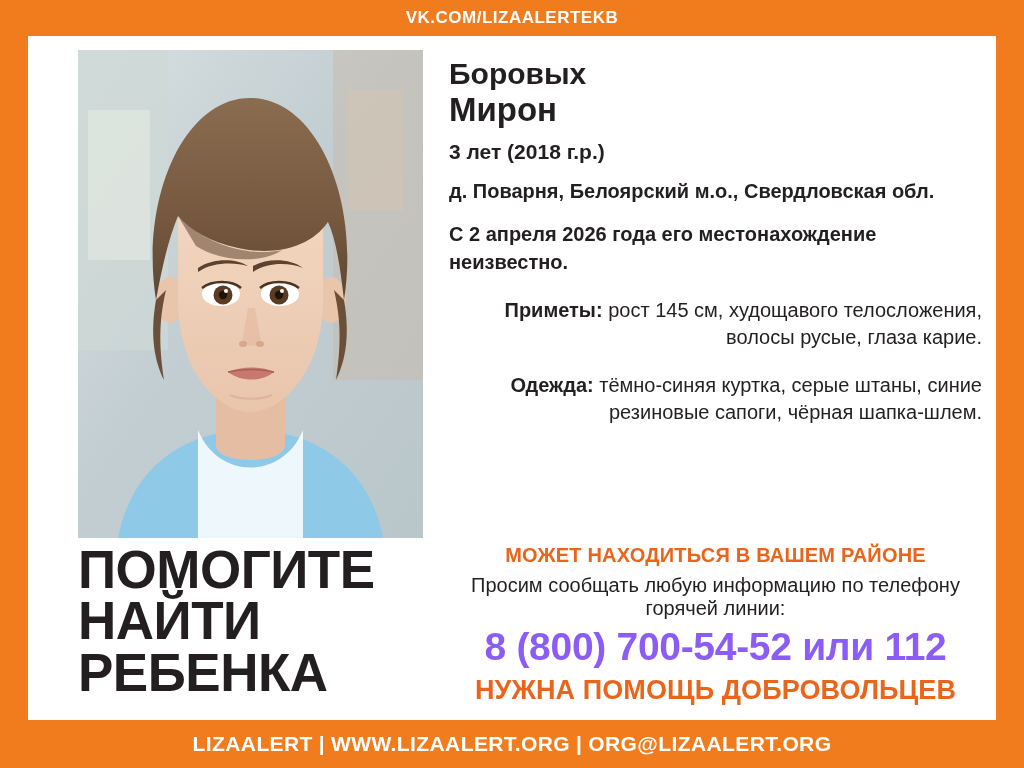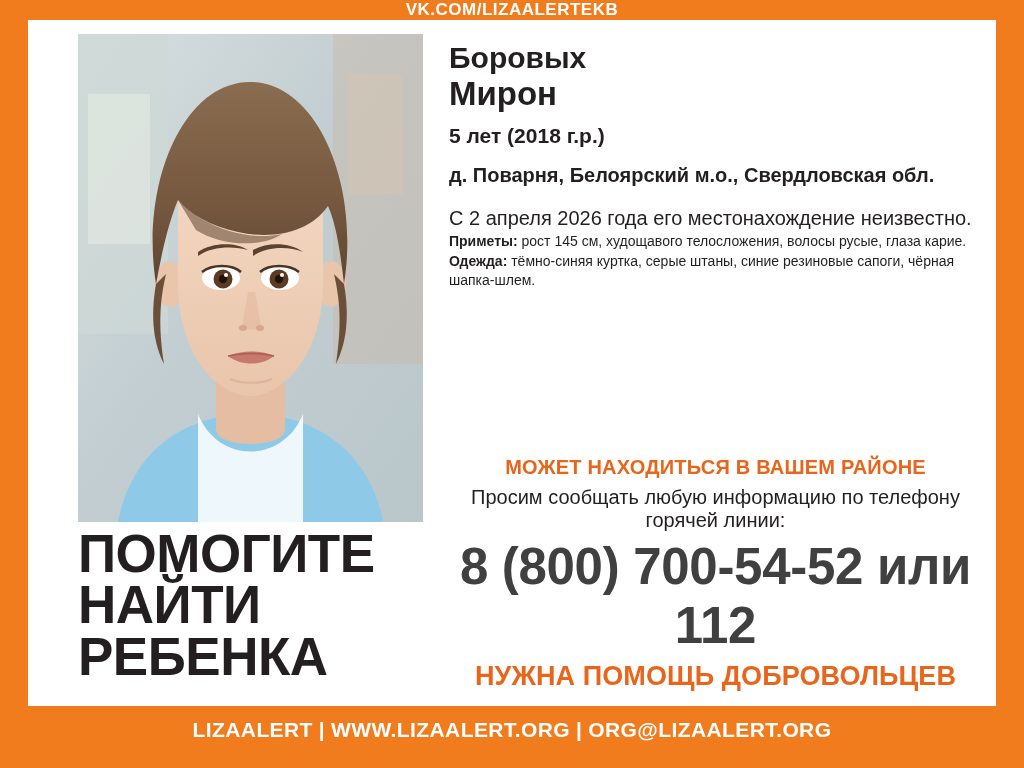--- a/index.html
+++ b/index.html
@@ -17,21 +17,21 @@
     position: relative;
     width: 1024px;
     height: 768px;
     background: #F07C1E;
     box-sizing: border-box;
     display: flex;
     flex-direction: column;
   }
   
   .top-banner {
-    height: 20px;
+    height: 36px;
     display: flex;
     align-items: center;
     justify-content: center;
     color: #ffffff;
     font-size: 17px;
     font-weight: bold;
     letter-spacing: 0.5px;
   }
   
   .card {
@@ -103,30 +103,31 @@
   }
   .place {
     font-size: 20px;
     font-weight: bold;
     color: #231f20;
     margin-top: 13px;
     line-height: 1.42;
   }
   .since {
     font-size: 20px;
-    font-weight: normal;
+    font-weight: bold;
     color: #231f20;
     margin-top: 14px;
     line-height: 1.42;
   }
   .details {
-    font-size: 14px;
-    color: #231f20;
-    margin-top: 0;
+    font-size: 20px;
+    color: #231f20;
+    margin-top: 20px;
     line-height: 1.38;
+    text-align: right;
   }
   .details b { font-weight: bold; }
 
   .right-spacer { flex: 1 1 auto; }
 
   .contact-block {
     text-align: center;
     padding-bottom: 4px;
     margin-top: 37px;
   }
@@ -135,22 +136,22 @@
     font-size: 20px;
     font-weight: bold;
     letter-spacing: 0.2px;
   }
   .ask-info {
     color: #231f20;
     font-size: 20px;
     margin-top: 7px;
   }
   .phone {
-    color: #404040;
-    font-size: 51px;
+    color: #8b5cf6;
+    font-size: 39px;
     font-weight: bold;
     margin-top: 5px;
     letter-spacing: -0.3px;
   }
   .need-help {
     color: #E8651B;
     font-size: 27px;
     font-weight: bold;
     margin-top: 6px;
     letter-spacing: 0.1px;
@@ -253,21 +254,21 @@
         <div class="help-line">НАЙТИ</div>
         <div class="help-line">РЕБЕНКА</div>
       </div>
 
     </div>
 
     <div class="right-col">
 
       <div class="name-surname">Боровых</div>
       <div class="name-first">Мирон</div>
-      <div class="age">5 лет (2018 г.р.)</div>
+      <div class="age">3 лет (2018 г.р.)</div>
       <div class="place">д. Поварня, Белоярский м.о., Свердловская обл.</div>
       <div class="since">С 2 апреля 2026 года его местонахождение неизвестно.</div>
 
       <div class="details">
         <b>Приметы:</b><span> рост 145 см, худощавого телосложения, волосы русые, глаза карие.</span>
       </div>
 
       <div class="details">
         <b>Одежда:</b><span> тёмно-синяя куртка, серые штаны, синие резиновые сапоги, чёрная шапка-шлем.</span>
       </div>

